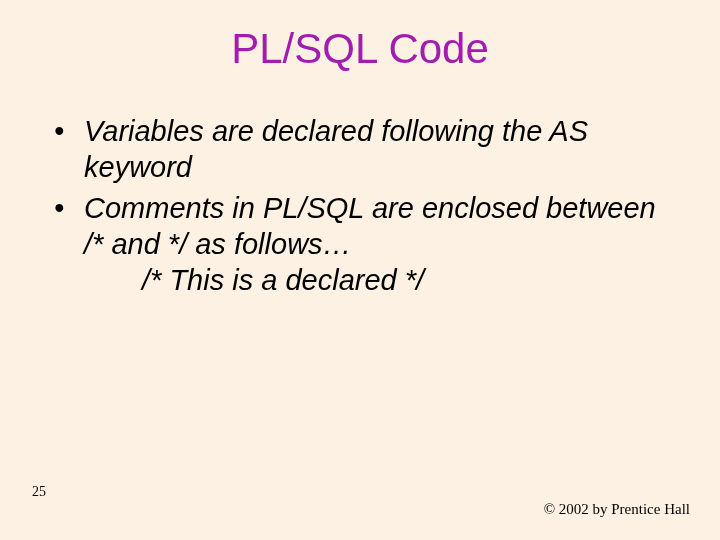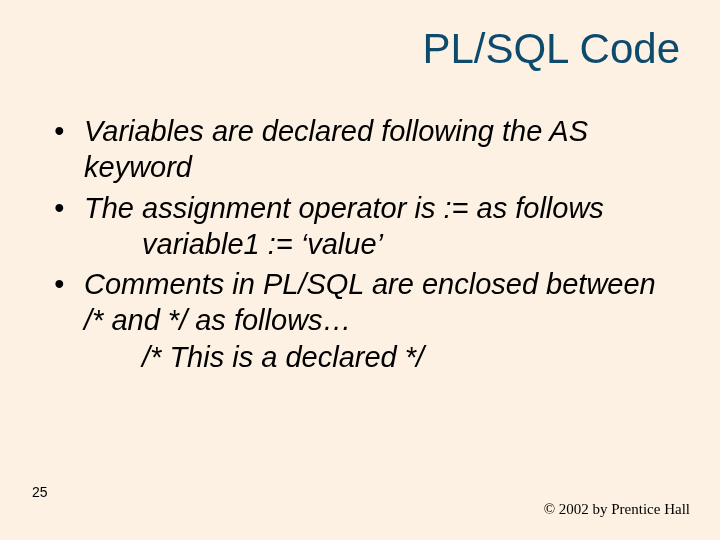--- a/index.html
+++ b/index.html
@@ -16,23 +16,23 @@
     position: relative;
   }
   .slide {
     width: 720px;
     height: 540px;
     box-sizing: border-box;
     padding: 20px 40px 0 40px;
     position: relative;
   }
   .title {
-    color: #0c4a6e;
+    color: #a21caf;
     font-size: 42px;
-    text-align: right;
+    text-align: center;
     margin: 5px 0 40px 0;
     font-weight: normal;
   }
   ul.bullets {
     list-style: none;
     margin: 0;
     padding: 0 0 0 10px;
     font-style: italic;
   }
   ul.bullets > li {
@@ -52,21 +52,21 @@
   .indent {
     display: block;
     padding-left: 58px;
     font-size: 29px;
     line-height: 1.25;
   }
   .page-num {
     position: absolute;
     left: 32px;
     bottom: 40px;
-    font-family: Liberation Sans, sans-serif;
+    font-family: Liberation Serif, serif;
     font-size: 14px;
   }
   .copyright {
     position: absolute;
     right: 30px;
     bottom: 22px;
     font-family: "Times New Roman", Times, serif;
     font-size: 15px;
   }
 </style>
@@ -74,24 +74,20 @@
 <body>
 
 <div class="slide">
   <h1 class="title">PL/SQL Code</h1>
 
   <ul class="bullets">
     <li>
       <span>Variables are declared following the AS keyword</span>
     </li>
     <li>
-      <span>The assignment operator is := as follows</span>
-      <span class="indent">variable1 := ‘value’</span>
-    </li>
-    <li>
       <span>Comments in PL/SQL are enclosed between /* and */ as follows…</span>
       <span class="indent">/* This is a declared */</span>
     </li>
   </ul>
 
   <div class="page-num">25</div>
   <div class="copyright">© 2002 by Prentice Hall</div>
 </div>
 
 </body></html>

